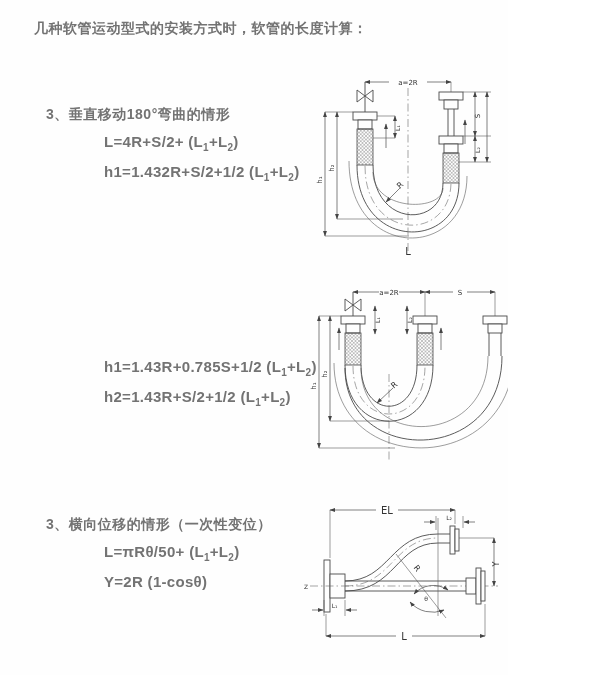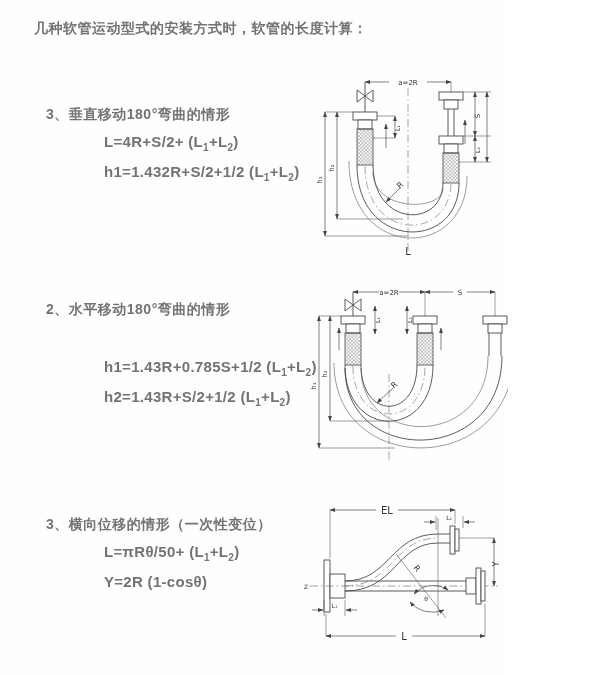--- a/index.html
+++ b/index.html
@@ -37,21 +37,20 @@
 </svg>
 
 <div class="page">
 
   <div class="title">几种软管运动型式的安装方式时，软管的长度计算：</div>
 
   <div class="sec-heading" style="top:106px;">3、垂直移动180°弯曲的情形</div>
   <div class="formula" style="top:133px;"><span>L=4R+S/2+ (L</span><sub>1</sub><span>+L</span><sub>2</sub><span>)</span></div>
   <div class="formula" style="top:163px;"><span>h1=1.432R+S/2+1/2 (L</span><sub>1</sub><span>+L</span><sub>2</sub><span>)</span></div>
 
-  <div class="sec-heading" style="top:301px;">2、水平移动180°弯曲的情形</div>
   <div class="formula" style="top:358px;text-align:right;"><span>h1=1.43R+0.785S+1/2 (L</span><sub>1</sub><span>+L</span><sub>2</sub><span>)</span></div>
   <div class="formula" style="top:388px;"><span>h2=1.43R+S/2+1/2 (L</span><sub>1</sub><span>+L</span><sub>2</sub><span>)</span></div>
 
   <div class="sec-heading" style="top:516px;">3、横向位移的情形（一次性变位）</div>
   <div class="formula" style="top:543px;"><span>L=πRθ/50+ (L</span><sub>1</sub><span>+L</span><sub>2</sub><span>)</span></div>
   <div class="formula" style="top:573px;text-align:center;"><span>Y=2R (1-cosθ)</span></div>
 
   <svg class="dgm" style="left:303px;top:66px;" width="244" height="192" viewBox="0 0 244 192">
     <g>
       <line class="dim" x1="62" y1="16" x2="86" y2="16" marker-start="url(#arr)"></line>

